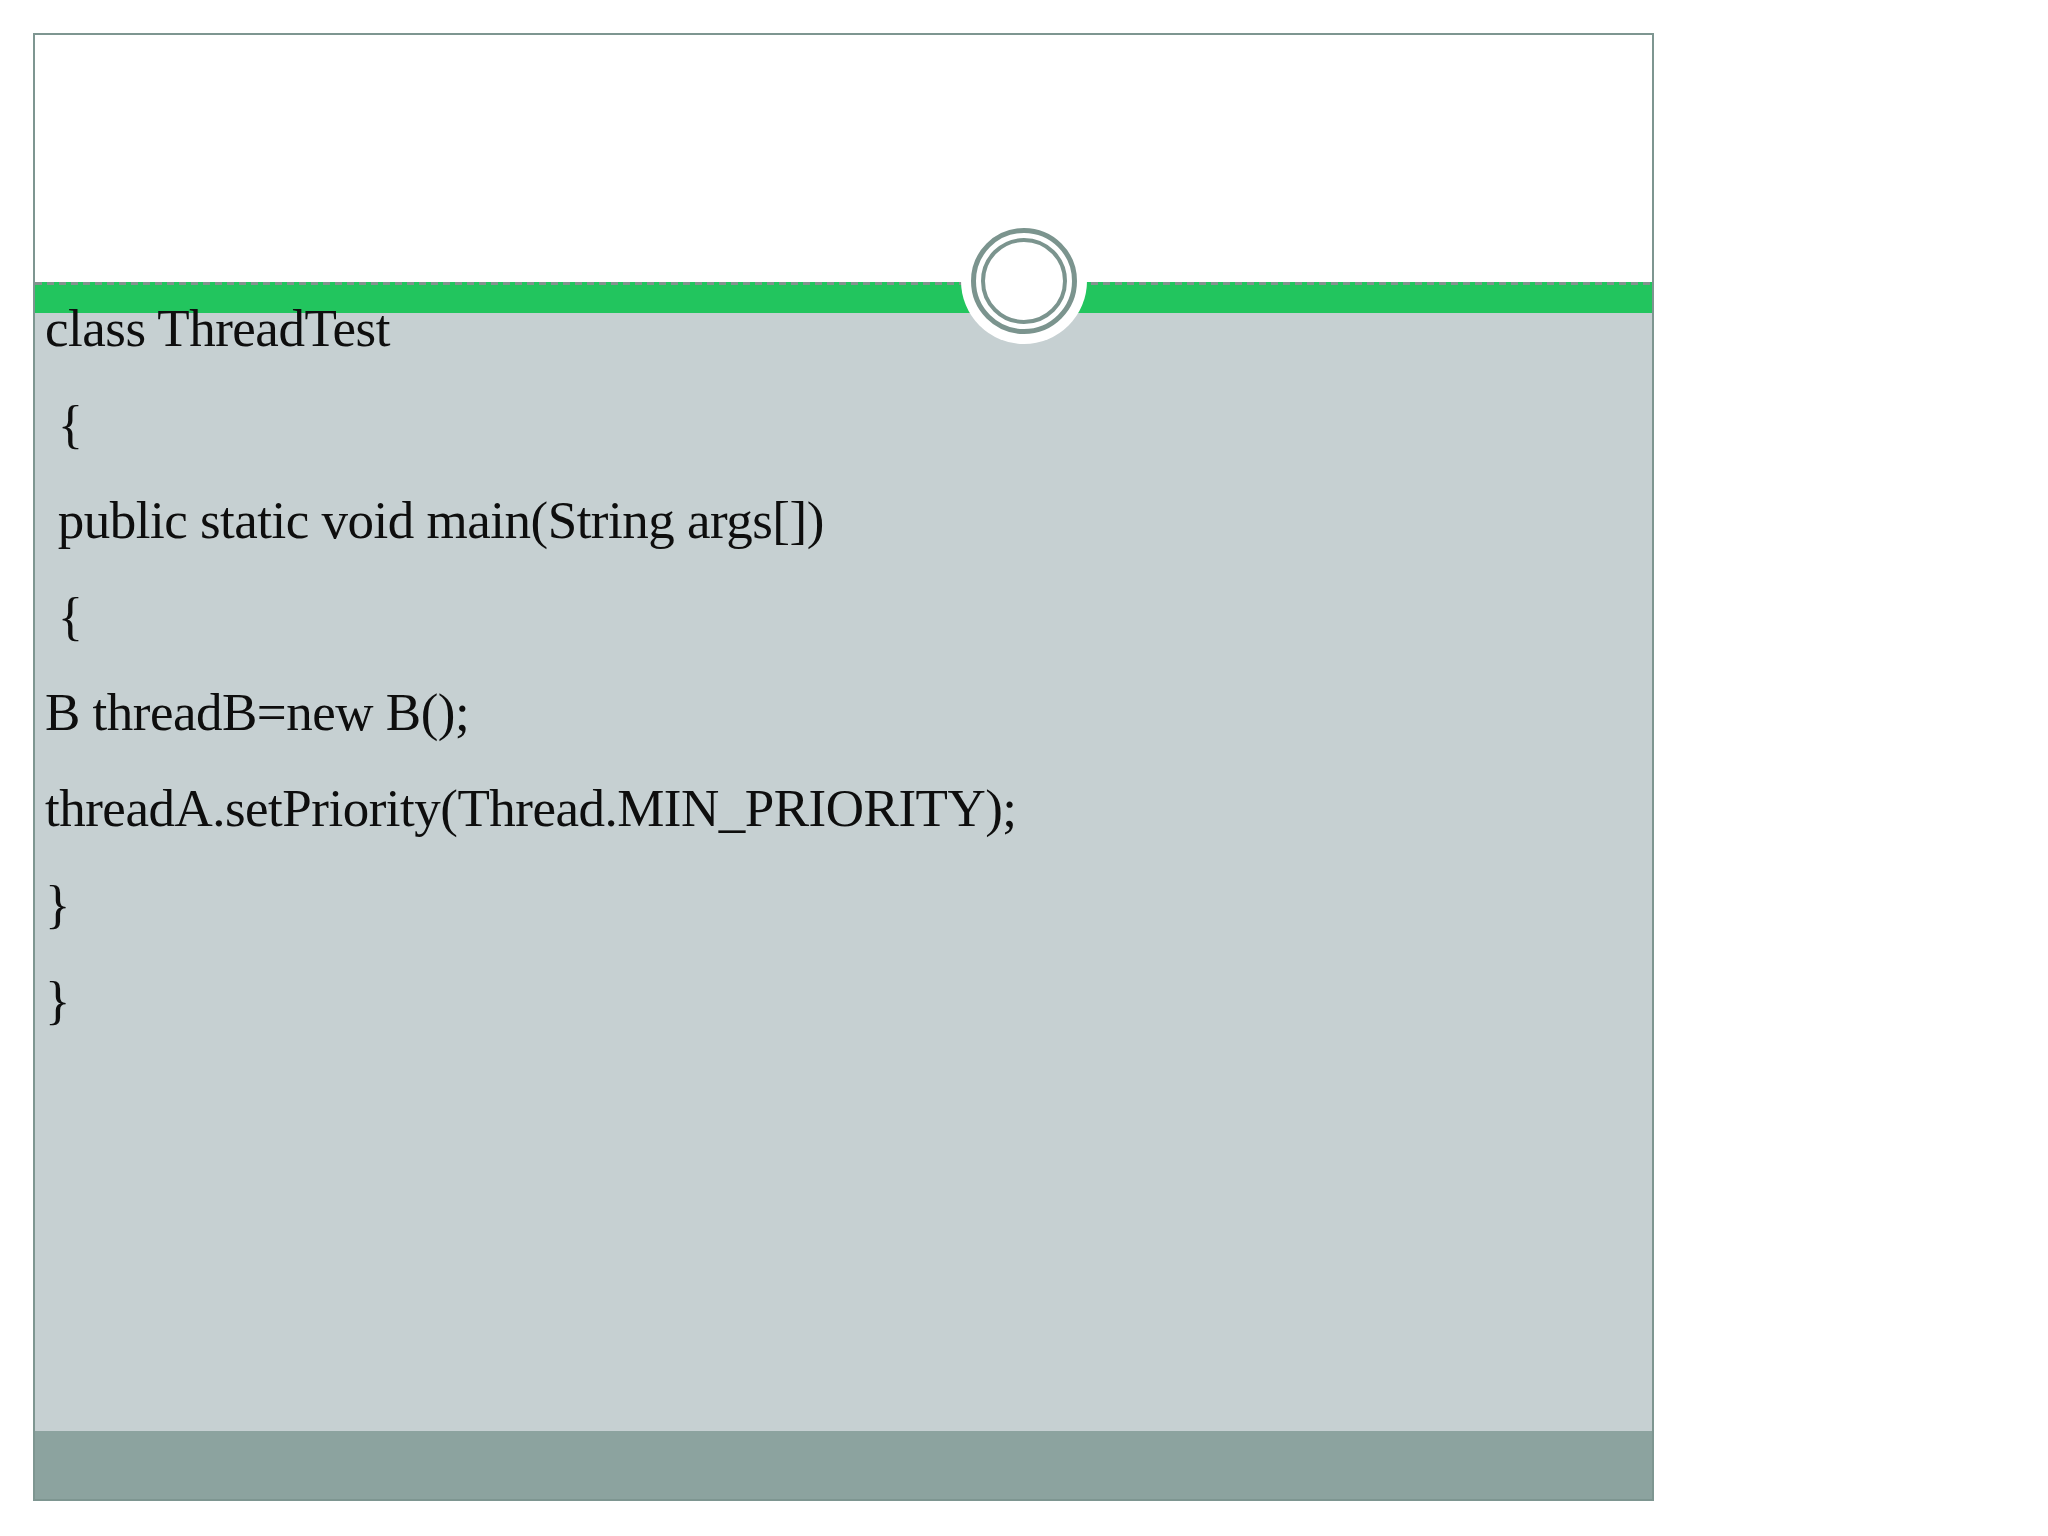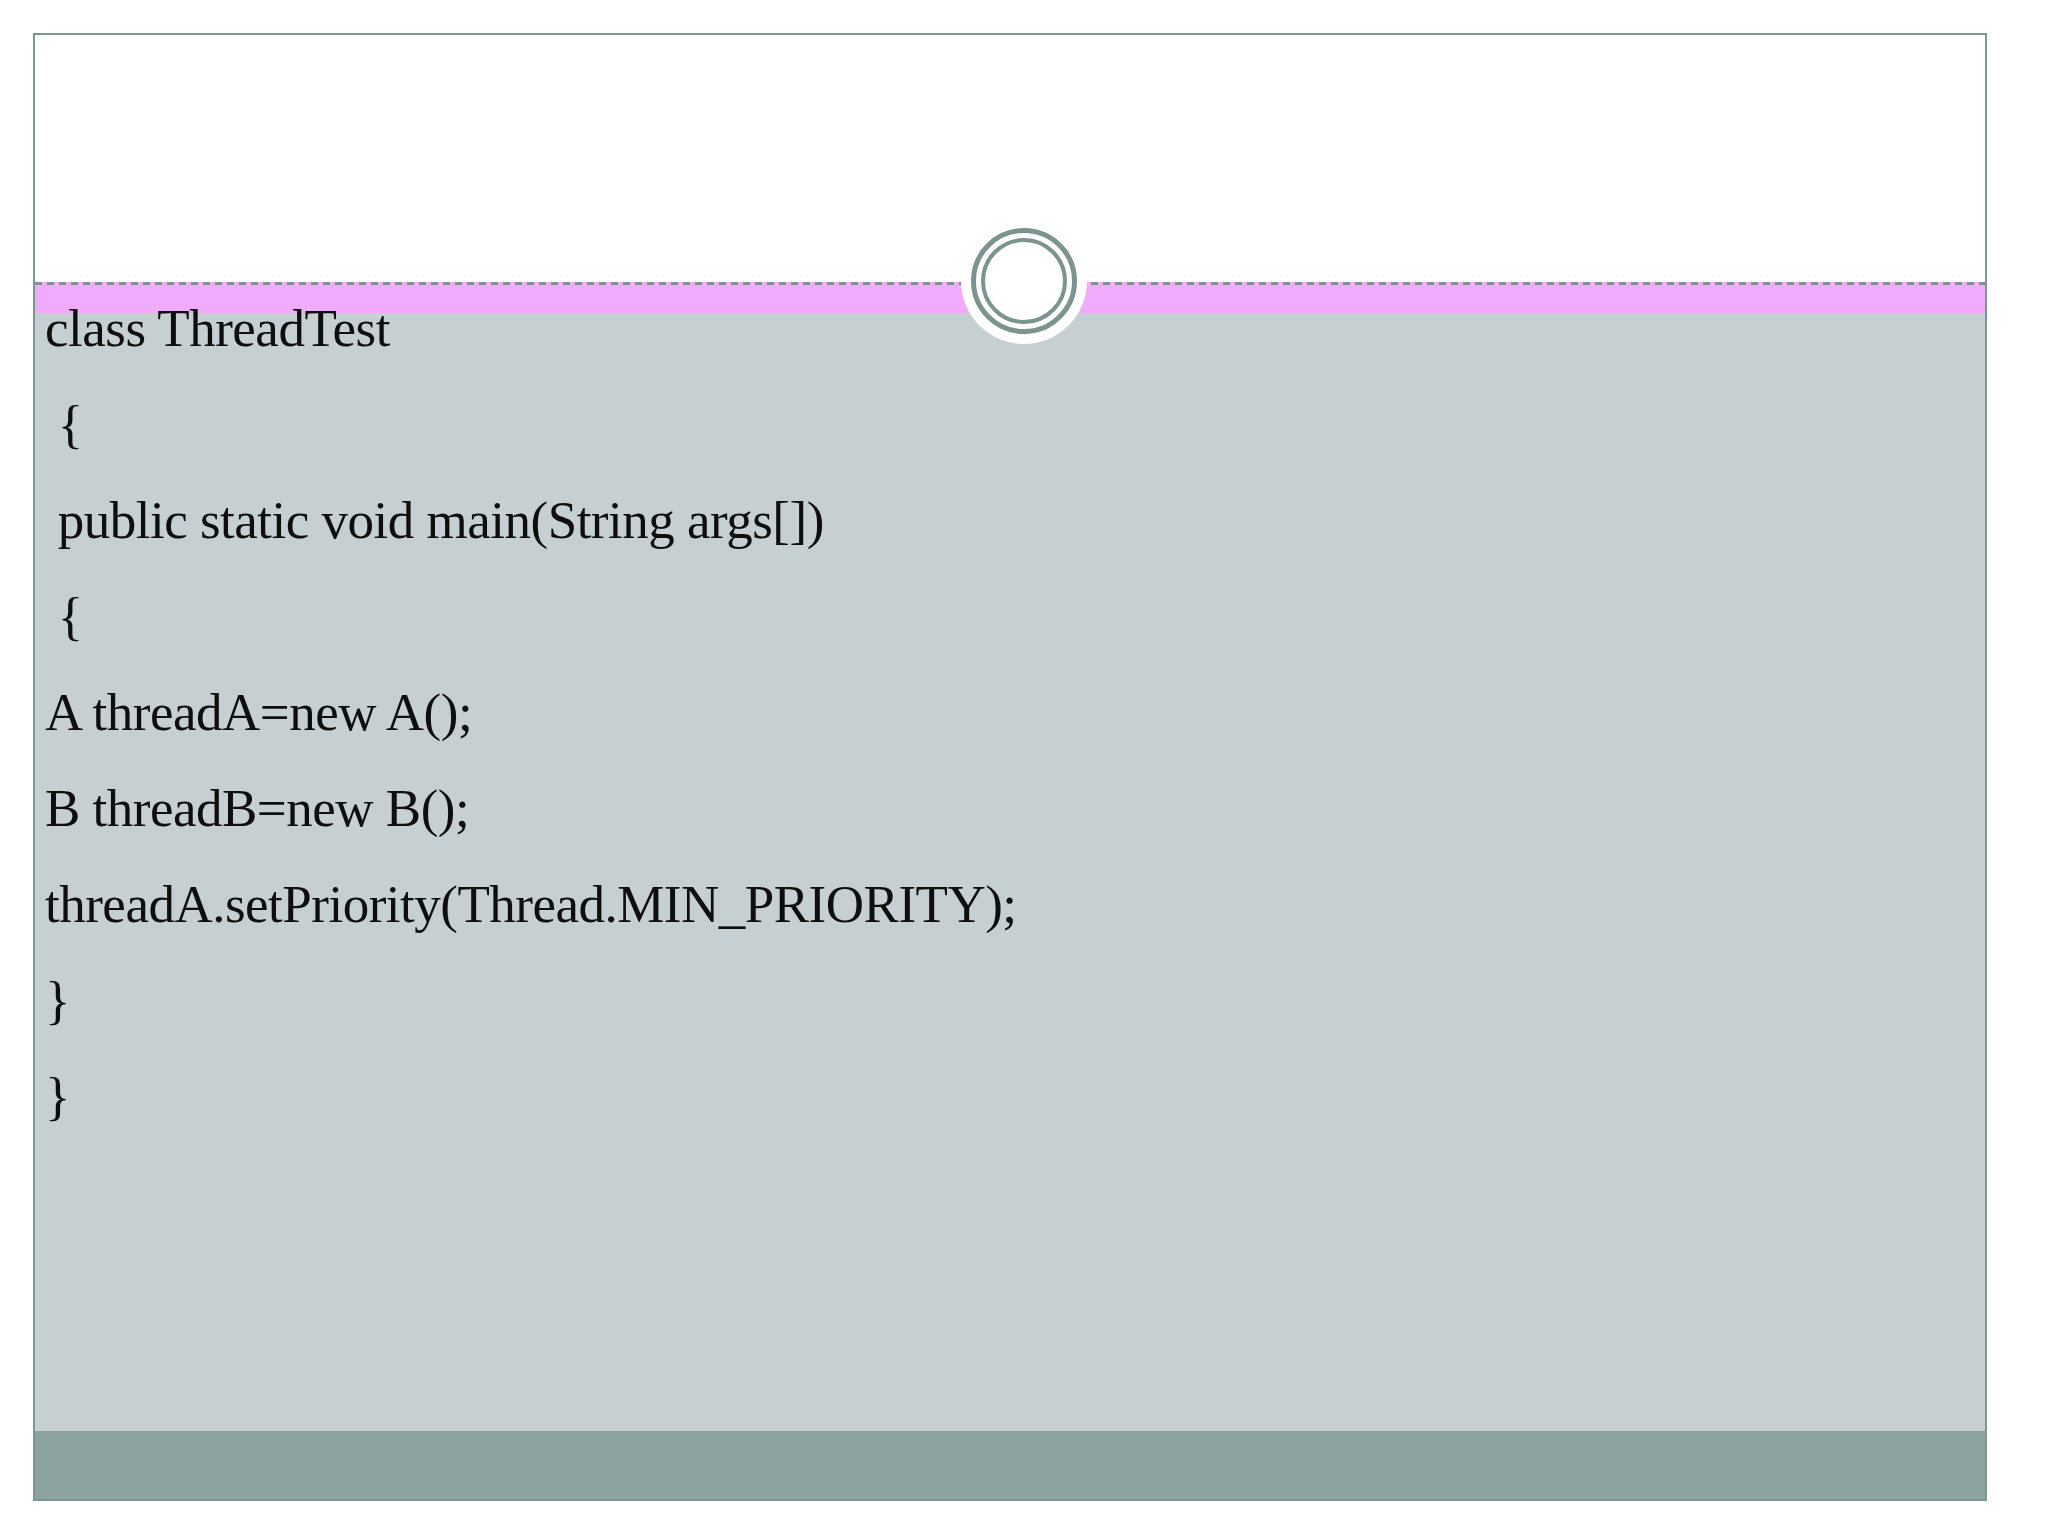--- a/index.html
+++ b/index.html
@@ -12,25 +12,25 @@
     position: relative;
     width: 2048px;
     height: 1536px;
     background: #ffffff;
     overflow: hidden;
   }
   .slide {
     position: absolute;
     left: 33px;
     top: 33px;
-    width: 1954px;
+    width: 1621px;
     height: 1468px;
     box-sizing: border-box;
     border: 2px solid #7e9691;
-    background: #f0abfc;
+    background: #22c55e;
   }
   .title-area {
     position: absolute;
     left: 0;
     top: 0;
     width: 100%;
     height: 247px;
     background: #ffffff;
   }
   .content-area {
@@ -124,21 +124,20 @@
 
     <div class="ornament-notch"></div>
     <div class="ornament-ring-outer"></div>
     <div class="ornament-ring-inner"></div>
 
     <div class="code-block">
       <div class="code-line">class ThreadTest</div>
       <div class="code-line"> {</div>
       <div class="code-line"> public static void main(String args[])</div>
       <div class="code-line"> {</div>
-      <div class="code-line">A threadA=new A();</div>
       <div class="code-line">B threadB=new B();</div>
       <div class="code-line">threadA.setPriority(Thread.MIN_PRIORITY);</div>
       <div class="code-line">}</div>
       <div class="code-line">}</div>
     </div>
 
   </div>
 </div>
 
 </body></html>

